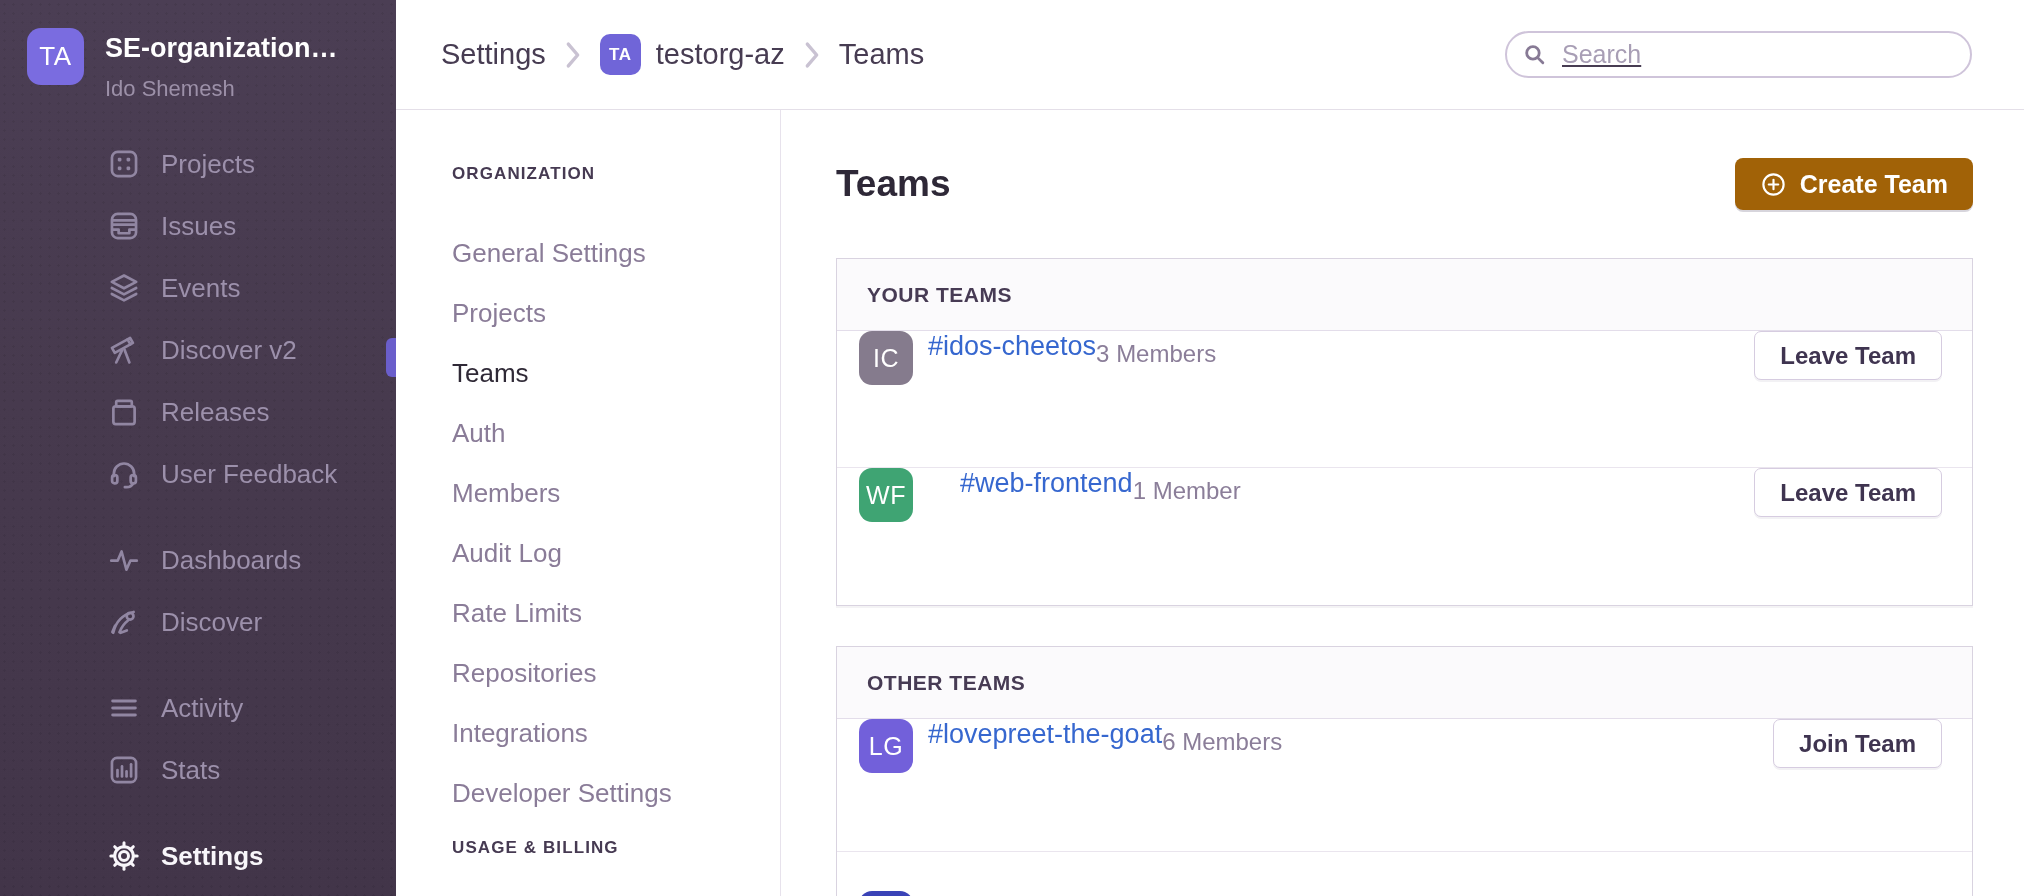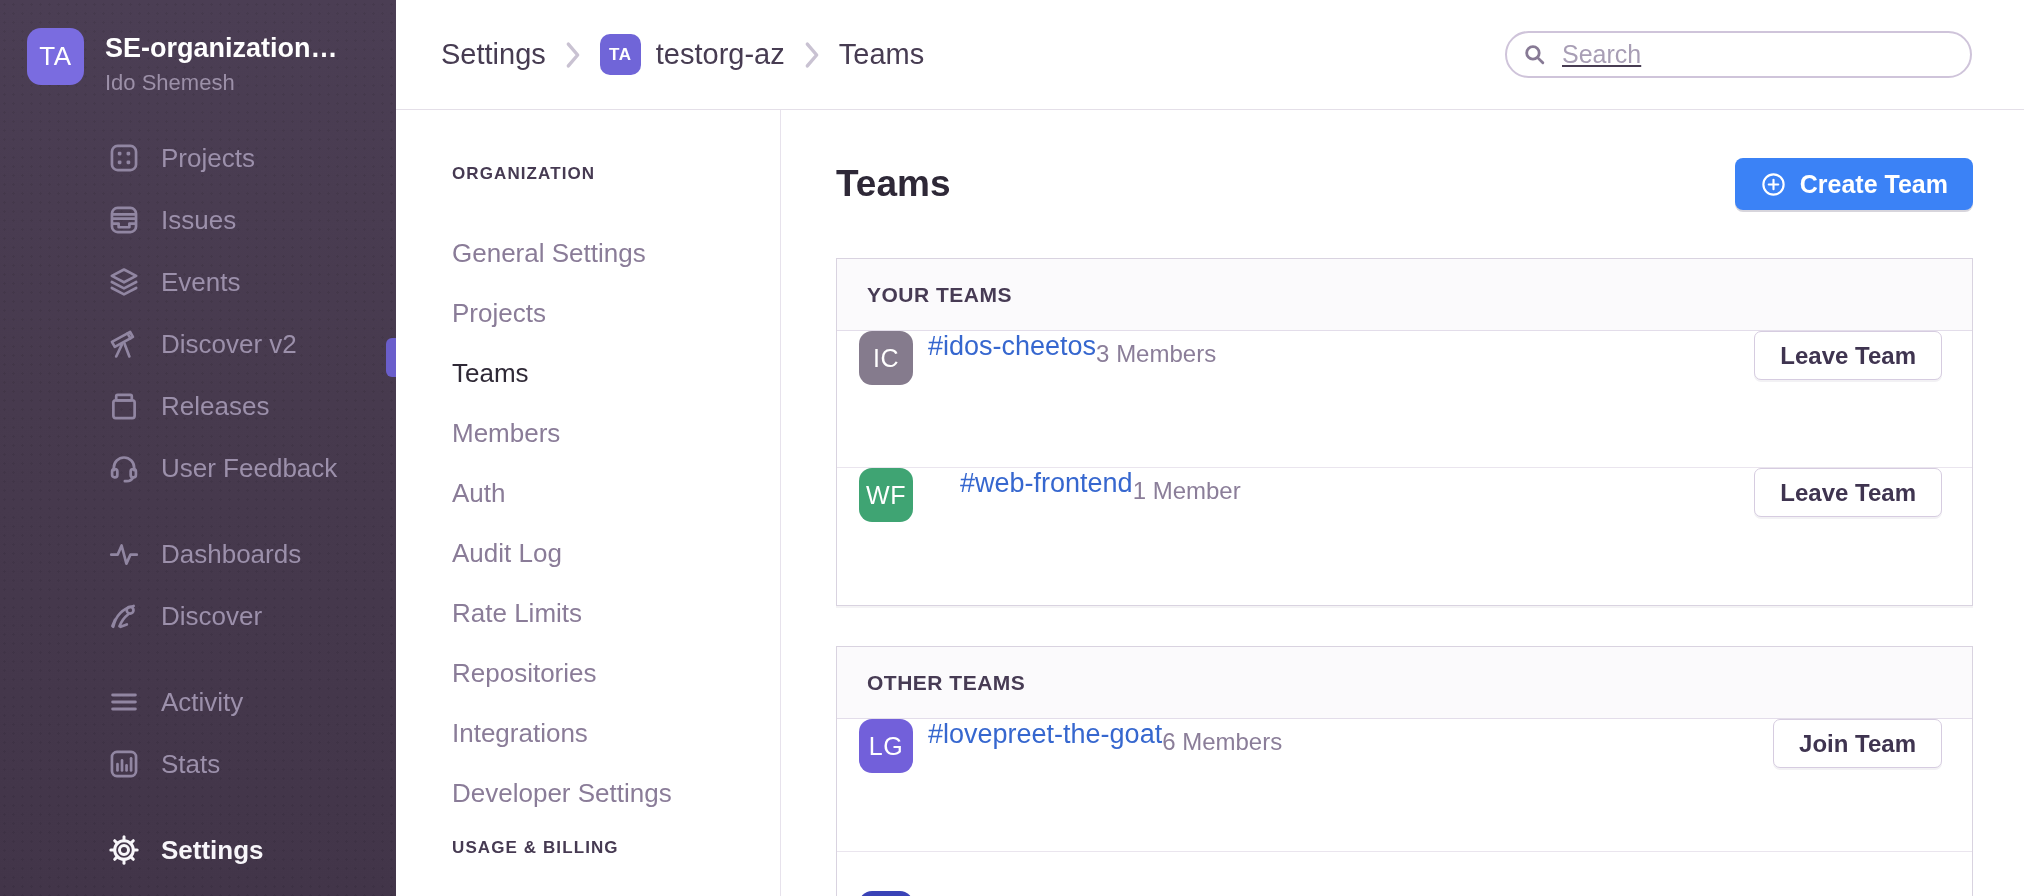--- a/index.html
+++ b/index.html
@@ -19,21 +19,21 @@
     background-image:radial-gradient(rgba(0,0,0,0.13) 1px, transparent 1.4px);
     background-size:9px 9px; opacity:.55;
   }
   .org-header { position:relative; z-index:1; display:flex; padding:28px 18px 0 27px; }
   .org-avatar {
     width:57px; height:57px; border-radius:14px; color:#fff; font-size:26px;
     display:flex; align-items:center; justify-content:center; letter-spacing:.5px;
   }
   .org-meta { margin-left:21px; overflow:hidden; }
   .org-name { color:#fff; font-size:27px; font-weight:bold; margin-top:5px; white-space:nowrap; }
-  .org-user { color:#9c90a8; font-size:22px; margin-top:6px; white-space:nowrap; }
+  .org-user { color:#9c90a8; font-size:22px; margin-top:12px; white-space:nowrap; }
   .side-nav { position:relative; z-index:1; margin-top:31px; }
   .side-item { display:flex; align-items:center; height:62px; padding-left:103px; cursor:pointer; }
   .side-item .s-icon { width:42px; display:flex; align-items:center; justify-content:center; }
   .side-item .s-label { margin-left:16px; font-size:26px; color:#9c90ab; white-space:nowrap; }
   .side-item svg { stroke:#9186a2; }
   .side-item.gap { margin-top:24px; }
   .side-item.active .s-label { color:#f8f6fa; font-weight:bold; }
   .side-item.active svg { stroke:#f8f6fa; }
   .active-bar {
     position:absolute; z-index:2; right:0; top:338px; width:10px; height:39px;
@@ -285,35 +285,35 @@
       </div>
     </header>
 
     <div class="body">
 
       <nav class="settings-nav">
         <div class="nav-section-title">ORGANIZATION</div>
         <div class="snav-item">General Settings</div>
         <div class="snav-item">Projects</div>
         <div class="snav-item active">Teams</div>
+        <div class="snav-item">Auth</div>
         <div class="snav-item">Members</div>
-        <div class="snav-item">Auth</div>
         <div class="snav-item">Audit Log</div>
         <div class="snav-item">Rate Limits</div>
         <div class="snav-item">Repositories</div>
         <div class="snav-item">Integrations</div>
         <div class="snav-item">Developer Settings</div>
         <div class="nav-section-title second">USAGE &amp; BILLING</div>
 
       </nav>
 
       <main class="content">
         <div class="title-row">
           <h1 class="page-title">Teams</h1>
-          <button class="create-btn" style="background-color: #3b82f6; text-align: right;">
+          <button class="create-btn" style="background-color: #a16207; text-align: right;">
             <svg width="27" height="27" viewBox="0 0 24 24" fill="none" stroke="#fff" stroke-width="1.9" stroke-linecap="round">
               <circle cx="12" cy="12" r="9"></circle>
               <line x1="12" y1="7.8" x2="12" y2="16.2"></line>
               <line x1="7.8" y1="12" x2="16.2" y2="12"></line>
             </svg>
             <span>Create Team</span>
           </button>
         </div>
 
         <section class="panel">

